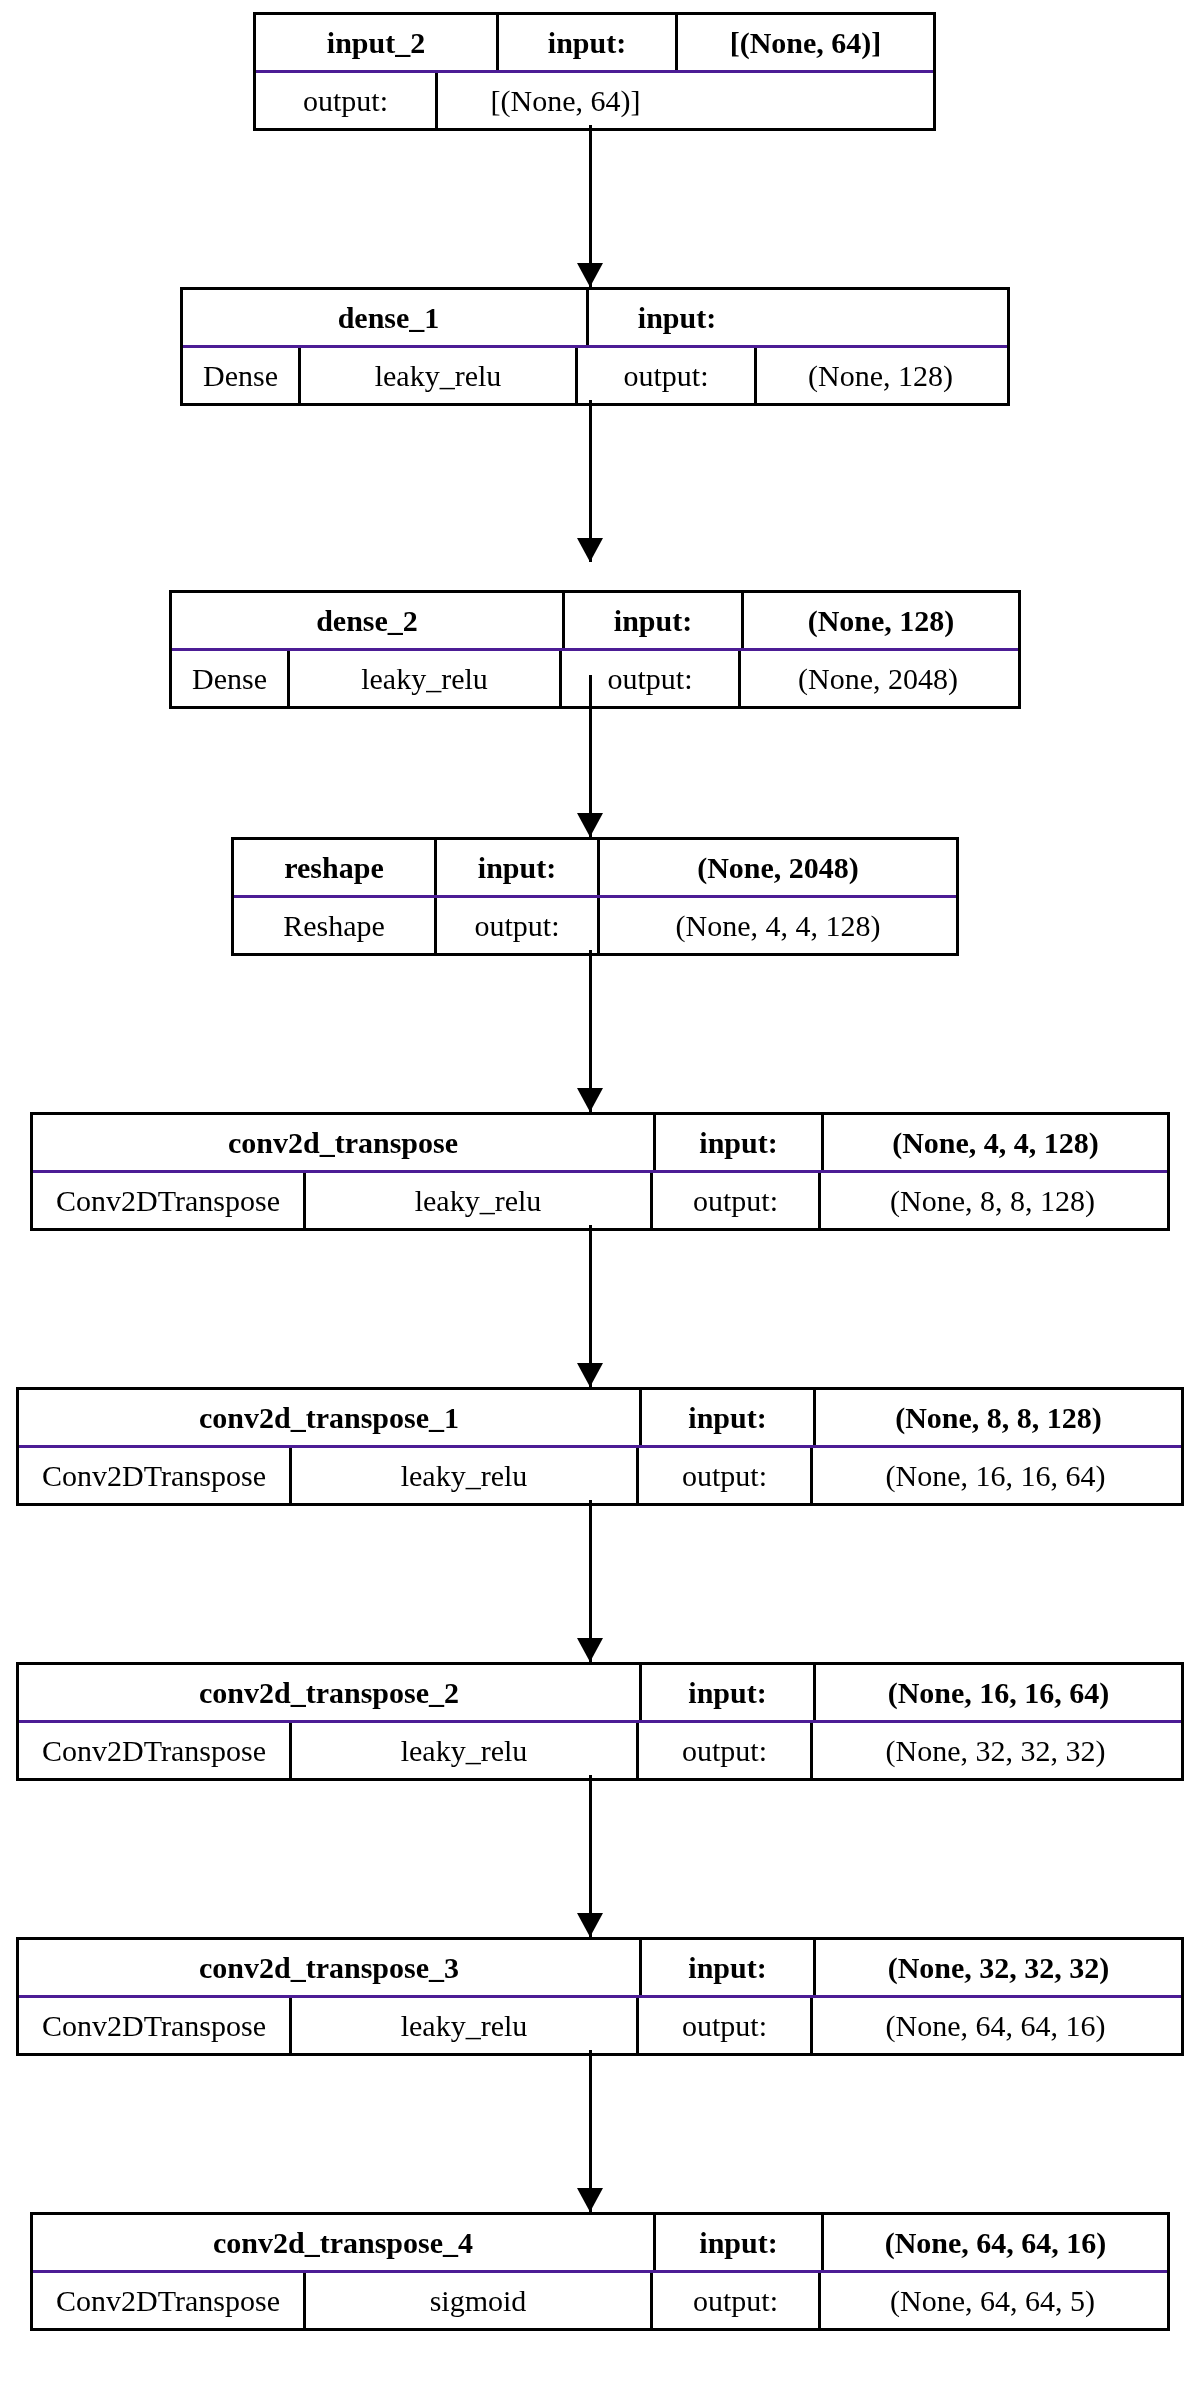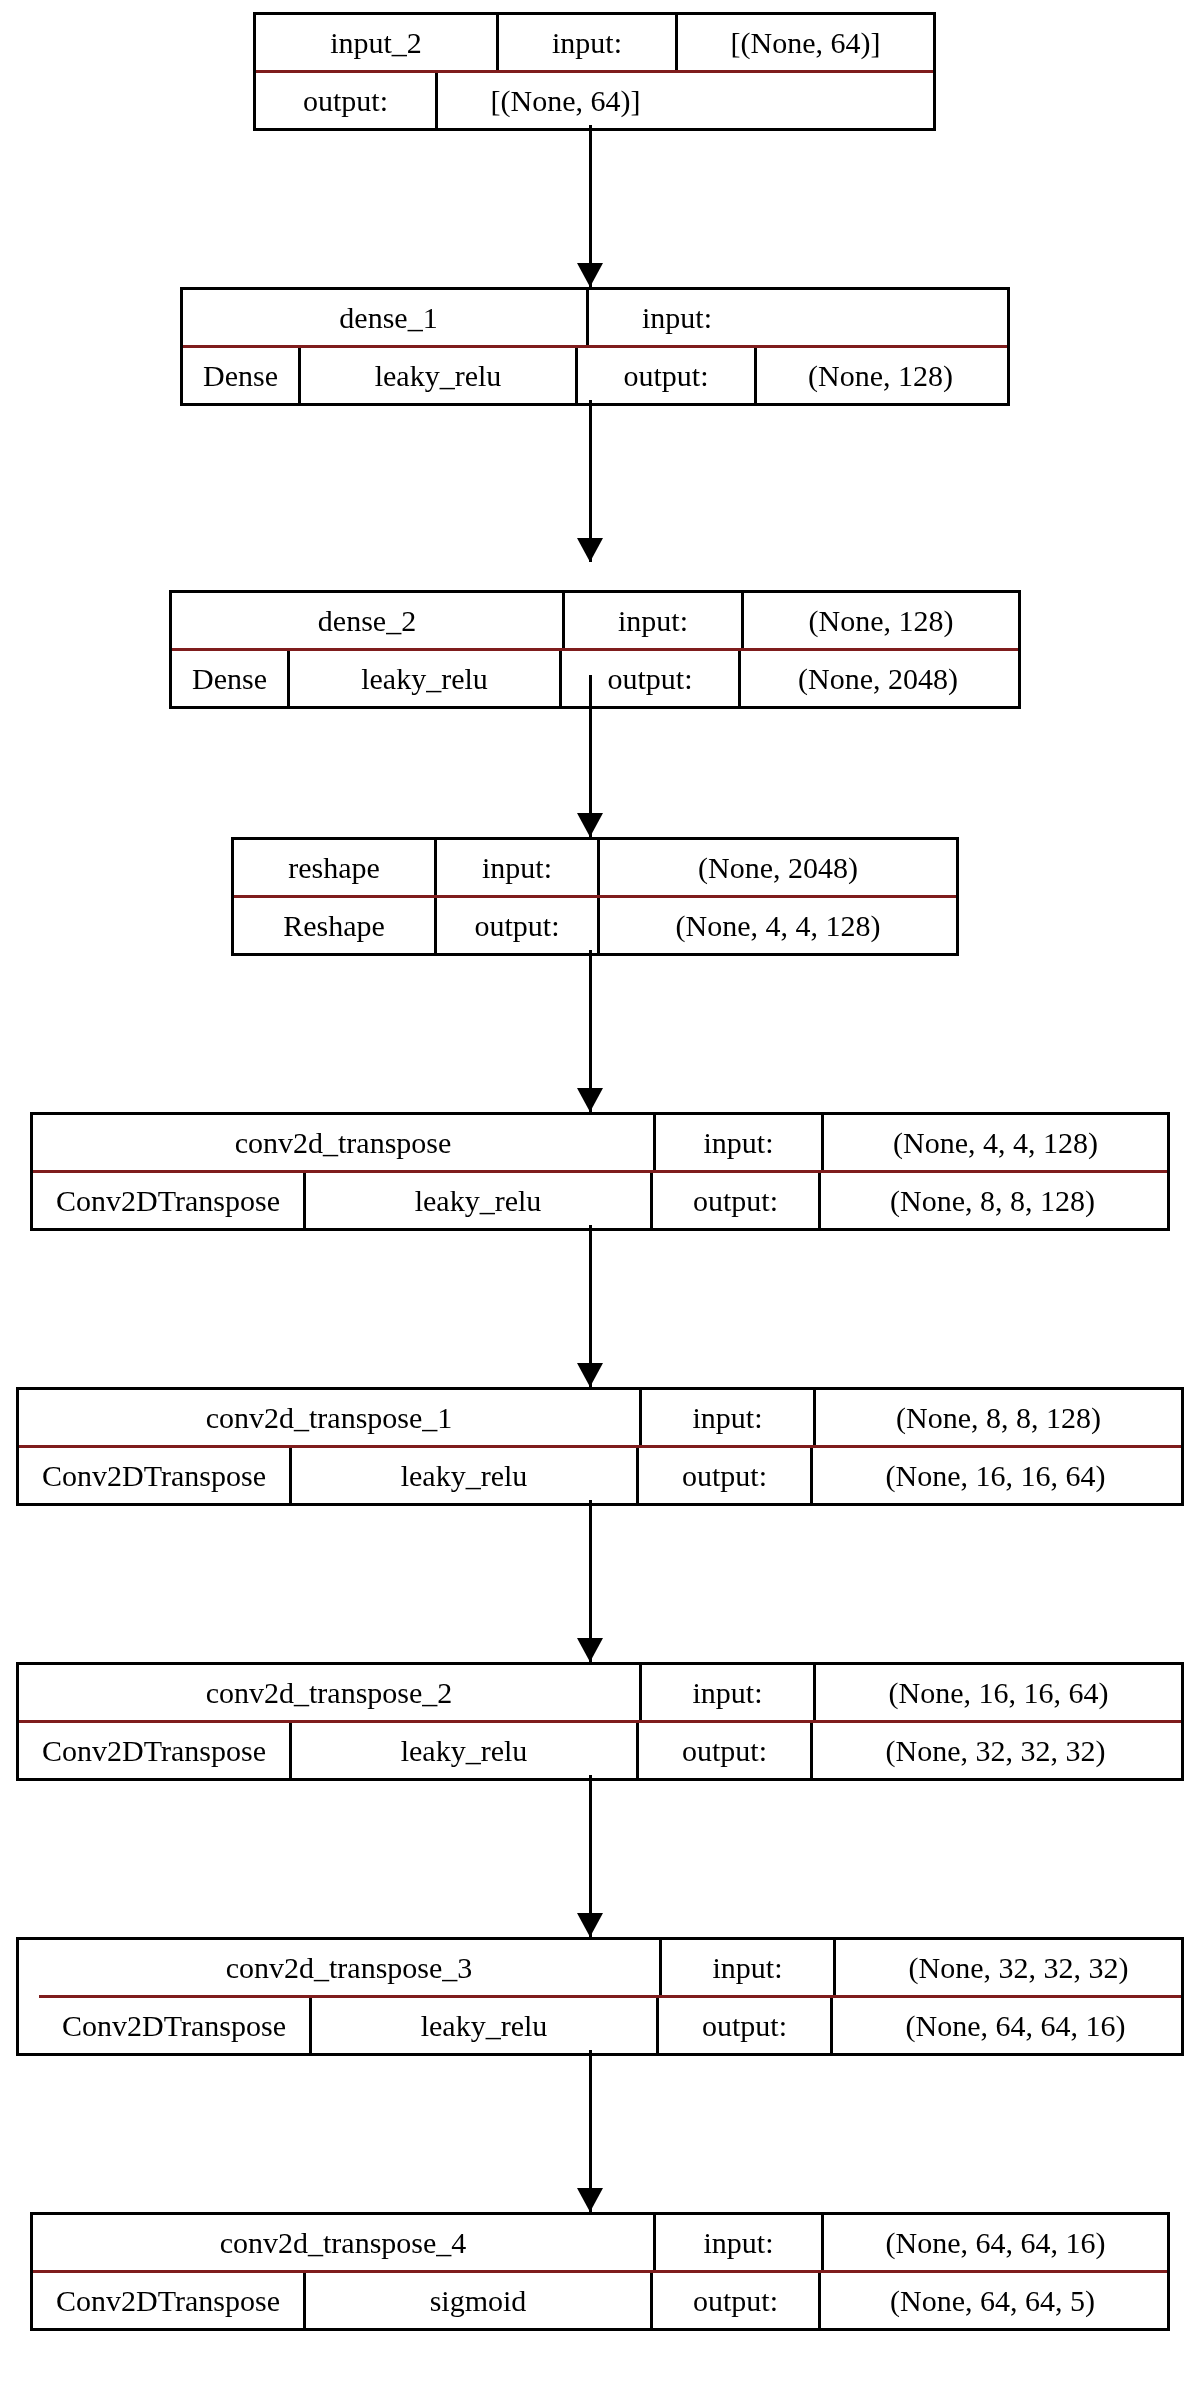--- a/index.html
+++ b/index.html
@@ -29,21 +29,22 @@
     display: flex;
     flex-direction: column;
     box-sizing: border-box;
   }
   .node-line {
     display: flex;
     flex-direction: row;
     align-items: stretch;
   }
   .node-line.top {
-    border-bottom: 3px solid #7f1d1d;
+    border-bottom: 3px solid #4c1d95;
+    font-weight: bold;
   }
   .cell {
     display: flex;
     align-items: center;
     justify-content: center;
     box-sizing: border-box;
     height: 55px;
     font-size: 30px;
     line-height: 1;
     white-space: nowrap;
@@ -166,21 +167,21 @@
         <div class="cell col-io" style="width: 174px; flex: 0 0 174px;">input:</div>
         <div class="cell col-shape" style="width: 368px; flex: 0 0 368px;">(None, 16, 16, 64)</div>
       </div>
       <div class="node-line bottom">
         <div class="cell col-name" style="width: 270px; flex: 0 0 270px;">Conv2DTranspose</div>
         <div class="cell col-act" style="width: 347px; flex: 0 0 347px;">leaky_relu</div>
         <div class="cell col-io" style="width: 174px; flex: 0 0 174px;">output:</div>
         <div class="cell col-shape" style="width: 368px; flex: 0 0 368px;">(None, 32, 32, 32)</div>
       </div>
     </div>
-    <div class="node" style="position: absolute; left: 16px; top: 1937px; width: 1168px; padding-left: 20px;">
+    <div class="node" style="position: absolute; left: 16px; top: 1937px; width: 1168px;">
       <div class="node-line top">
         <div class="cell col-name" style="width: 620px; flex: 0 0 620px;">conv2d_transpose_3</div>
         <div class="cell col-io" style="width: 174px; flex: 0 0 174px;">input:</div>
         <div class="cell col-shape" style="width: 368px; flex: 0 0 368px;">(None, 32, 32, 32)</div>
       </div>
       <div class="node-line bottom">
         <div class="cell col-name" style="width: 270px; flex: 0 0 270px;">Conv2DTranspose</div>
         <div class="cell col-act" style="width: 347px; flex: 0 0 347px;">leaky_relu</div>
         <div class="cell col-io" style="width: 174px; flex: 0 0 174px;">output:</div>
         <div class="cell col-shape" style="width: 368px; flex: 0 0 368px;">(None, 64, 64, 16)</div>

